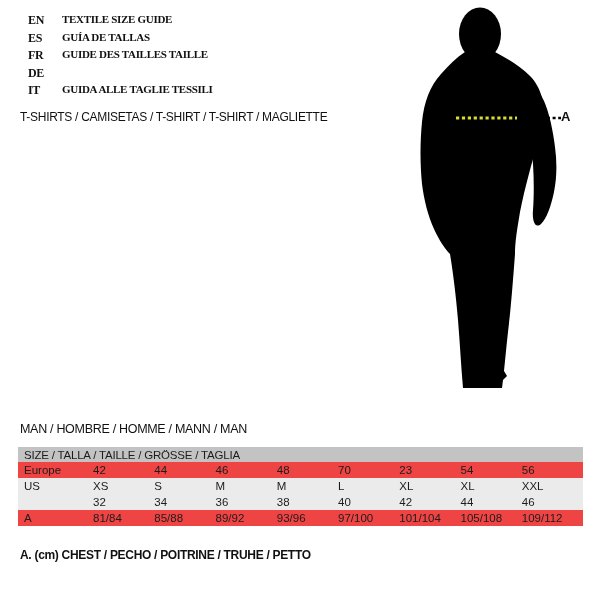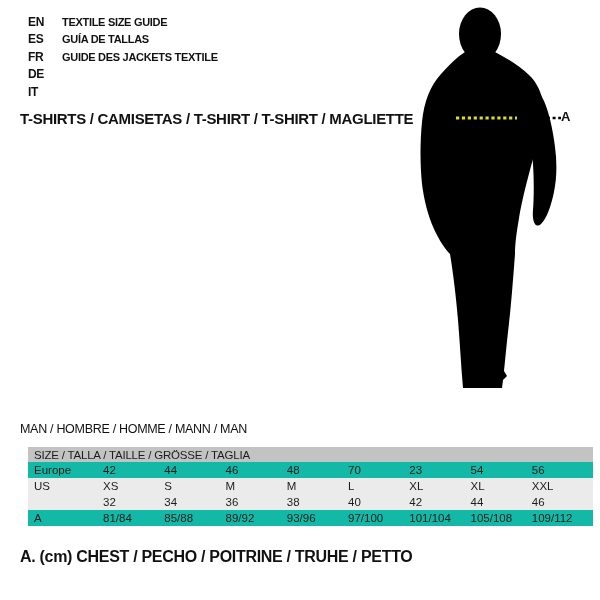--- a/index.html
+++ b/index.html
@@ -2,69 +2,70 @@
 <html><head>
 <meta charset="utf-8">
 <style>
   html,body{margin:0;padding:0;background:#fff;}
   .canvas{
     position:relative;width:600px;height:600px;background:#fff;overflow:hidden;
     font-family:"Liberation Sans",sans-serif;color:#111;
   }
   
   .lang-block{position:absolute;left:28px;top:13px;}
-  .lang-row{display:flex;height:17.5px;align-items:center;}
+  .lang-row{display:flex;height:17.5px;font-family:Liberation Serif, serif;}
   .lang-code{width:34px;font-size:12px;font-weight:bold;letter-spacing:-0.3px;}
   .lang-label{font-size:11px;font-weight:bold;letter-spacing:-0.3px;white-space:nowrap;}
   
   .cat-block{position:absolute;left:20px;top:110px;}
-  .cat-line{font-size:15px;font-weight:bold;letter-spacing:-0.3px;height:18.5px;white-space:nowrap;text-align:center;}
+  .cat-line{font-size:12px;font-weight:normal;letter-spacing:-0.3px;height:18.5px;white-space:nowrap;text-align:center;}
   
   .figure-svg{position:absolute;left:405px;top:2px;width:170px;height:400px;}
   .measure-label{position:absolute;left:561px;top:109px;font-size:13px;font-weight:bold;}
   
   .man-title{position:absolute;left:20px;top:422px;font-size:12.5px;font-weight:normal;letter-spacing:-0.3px;white-space:nowrap;}
   
-  .size-table-wrap{position:absolute;left:28px;top:447px;width:565px;}
+  .size-table-wrap{position:absolute;left:18px;top:447px;width:565px;}
   table.size-table{width:100%;border-collapse:collapse;table-layout:fixed;font-size:11.5px;color:#1c1c1c;}
   table.size-table th{
     background:#c3c3c3;text-align:left;font-weight:normal;font-size:11.5px;
     height:15px;padding:0 0 0 6px;letter-spacing:-0.2px;
   }
   table.size-table td{height:16px;padding:0;white-space:nowrap;}
   table.size-table td.lbl{text-align:left;padding-left:6px;}
   tr.shaded td{background:#ebebeb;margin-top:47px;}
-  tr.plain td{background:#14b8a6;}
+  tr.plain td{background:#ef4444;}
   col.c-label{width:75px;}
   
-  .footer-note{position:absolute;left:20px;top:548px;font-size:16px;font-weight:bold;letter-spacing:-0.3px;white-space:nowrap;}
+  .footer-note{position:absolute;left:20px;top:548px;font-size:12px;font-weight:bold;letter-spacing:-0.3px;white-space:nowrap;}
 </style>
 </head>
 <body>
 
 <div class="canvas">
 
   <div class="lang-block">
     <div class="lang-row">
       <span class="lang-code">EN</span>
       <span class="lang-label">TEXTILE SIZE GUIDE</span>
     </div>
     <div class="lang-row">
       <span class="lang-code">ES</span>
       <span class="lang-label">GUÍA DE TALLAS</span>
     </div>
     <div class="lang-row">
       <span class="lang-code">FR</span>
-      <span class="lang-label">GUIDE DES JACKETS TEXTILE</span>
+      <span class="lang-label">GUIDE DES TAILLES TAILLE</span>
     </div>
     <div class="lang-row">
       <span class="lang-code">DE</span>
     </div>
     <div class="lang-row">
       <span class="lang-code">IT</span>
+      <span class="lang-label">GUIDA ALLE TAGLIE TESSILI</span>
     </div>
   </div>
 
   <div class="cat-block">
     <div class="cat-line">T-SHIRTS / CAMISETAS / T-SHIRT / T-SHIRT / MAGLIETTE</div>
   </div>
 
   <svg class="figure-svg" viewBox="0 0 170 400" xmlns="http://www.w3.org/2000/svg">
     <g fill="#000">
 

